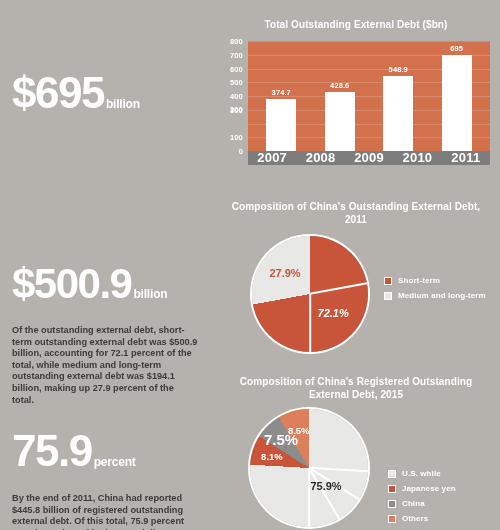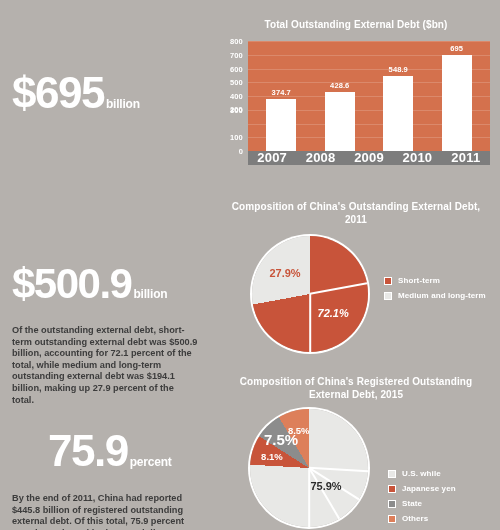--- a/index.html
+++ b/index.html
@@ -45,21 +45,21 @@
     display: block;
   }
   .bignum .unit {
     font-size: 12px;
     font-weight: bold;
     letter-spacing: -0.2px;
     margin-left: 2px;
     vertical-align: baseline;
   }
   .stat-block.two .bignum { font-size: 42px; }
-  .stat-block.three .bignum { font-size: 44px; margin-left: 36px; }
+  .stat-block.three .bignum { font-size: 44px; }
 
   .body-copy {
     color: #3c3c3c;
     font-family: "Liberation Sans", sans-serif;
     font-size: 9.2px;
     font-weight: bold;
     line-height: 11.6px;
     margin-top: 12px;
     width: 186px;
   }
@@ -326,21 +326,21 @@
             <div class="legend-item">
               <span class="swatch" style="background: rgb(232, 232, 230);"></span>
               <span class="legend-label">U.S. while</span>
             </div>
             <div class="legend-item">
               <span class="swatch" style="background: rgb(200, 84, 58);"></span>
               <span class="legend-label">Japanese yen</span>
             </div>
             <div class="legend-item">
               <span class="swatch" style="background: rgb(140, 140, 140);"></span>
-              <span class="legend-label">State</span>
+              <span class="legend-label">China</span>
             </div>
             <div class="legend-item">
               <span class="swatch" style="background: rgb(221, 127, 90);"></span>
               <span class="legend-label">Others</span>
             </div>
           </div>
       </div>
     </div>
 
   </div>

